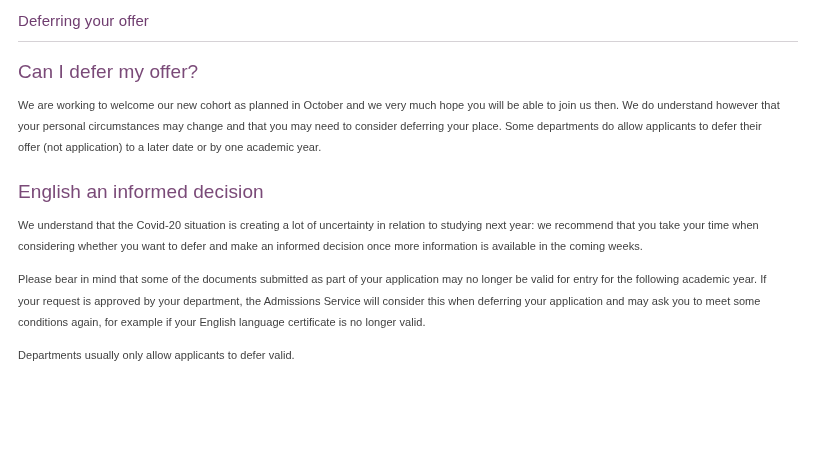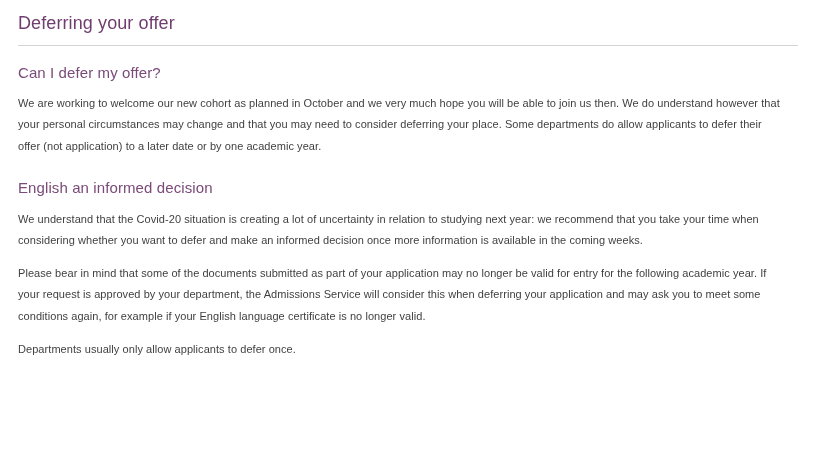--- a/index.html
+++ b/index.html
@@ -15,37 +15,37 @@
     color: #333333;
   }
   .page {
     width: 816px;
     height: 460px;
     box-sizing: border-box;
     padding: 6px 18px 0 18px;
     position: relative;
   }
   .page-title {
-    font-size: 18px;
+    font-size: 15px;
     font-weight: normal;
     color: #6f3d6f;
     letter-spacing: 0.1px;
     margin: 6px 0 10px 0;
     padding: 0;
     line-height: 1.25;
   }
   .title-rule {
     border: 0;
     border-top: 1px solid #d6d2d6;
     margin: 0 0 18px 0;
     padding: 0;
     width: 780px;
   }
   .section-heading {
-    font-size: 15px;
+    font-size: 19px;
     font-weight: normal;
     color: #7a4a78;
     letter-spacing: 0.1px;
     margin: 0 0 11px 0;
     padding: 0;
     line-height: 1.25;
   }
   .section-heading.second {
     margin-top: 22px;
   }
@@ -72,16 +72,16 @@
 
   <section>
     <h2 class="section-heading">Can I defer my offer?</h2>
     <p class="body-text">We are working to welcome our new cohort as planned in October and we very much hope you will be able to join us then. We do understand however that your personal circumstances may change and that you may need to consider deferring your place. Some departments do allow applicants to defer their offer (not application) to a later date or by one academic year.</p>
   </section>
 
   <section>
     <h2 class="section-heading second">English an informed decision</h2>
     <p class="body-text">We understand that the Covid-20 situation is creating a lot of uncertainty in relation to studying next year: we recommend that you take your time when considering whether you want to defer and make an informed decision once more information is available in the coming weeks.</p>
     <p class="body-text">Please bear in mind that some of the documents submitted as part of your application may no longer be valid for entry for the following academic year. If your request is approved by your department, the Admissions Service will consider this when deferring your application and may ask you to meet some conditions again, for example if your English language certificate is no longer valid.</p>
-    <p class="body-text">Departments usually only allow applicants to defer once.</p>
+    <p class="body-text">Departments usually only allow applicants to defer valid.</p>
   </section>
 
 </div>
 
 </body></html>

